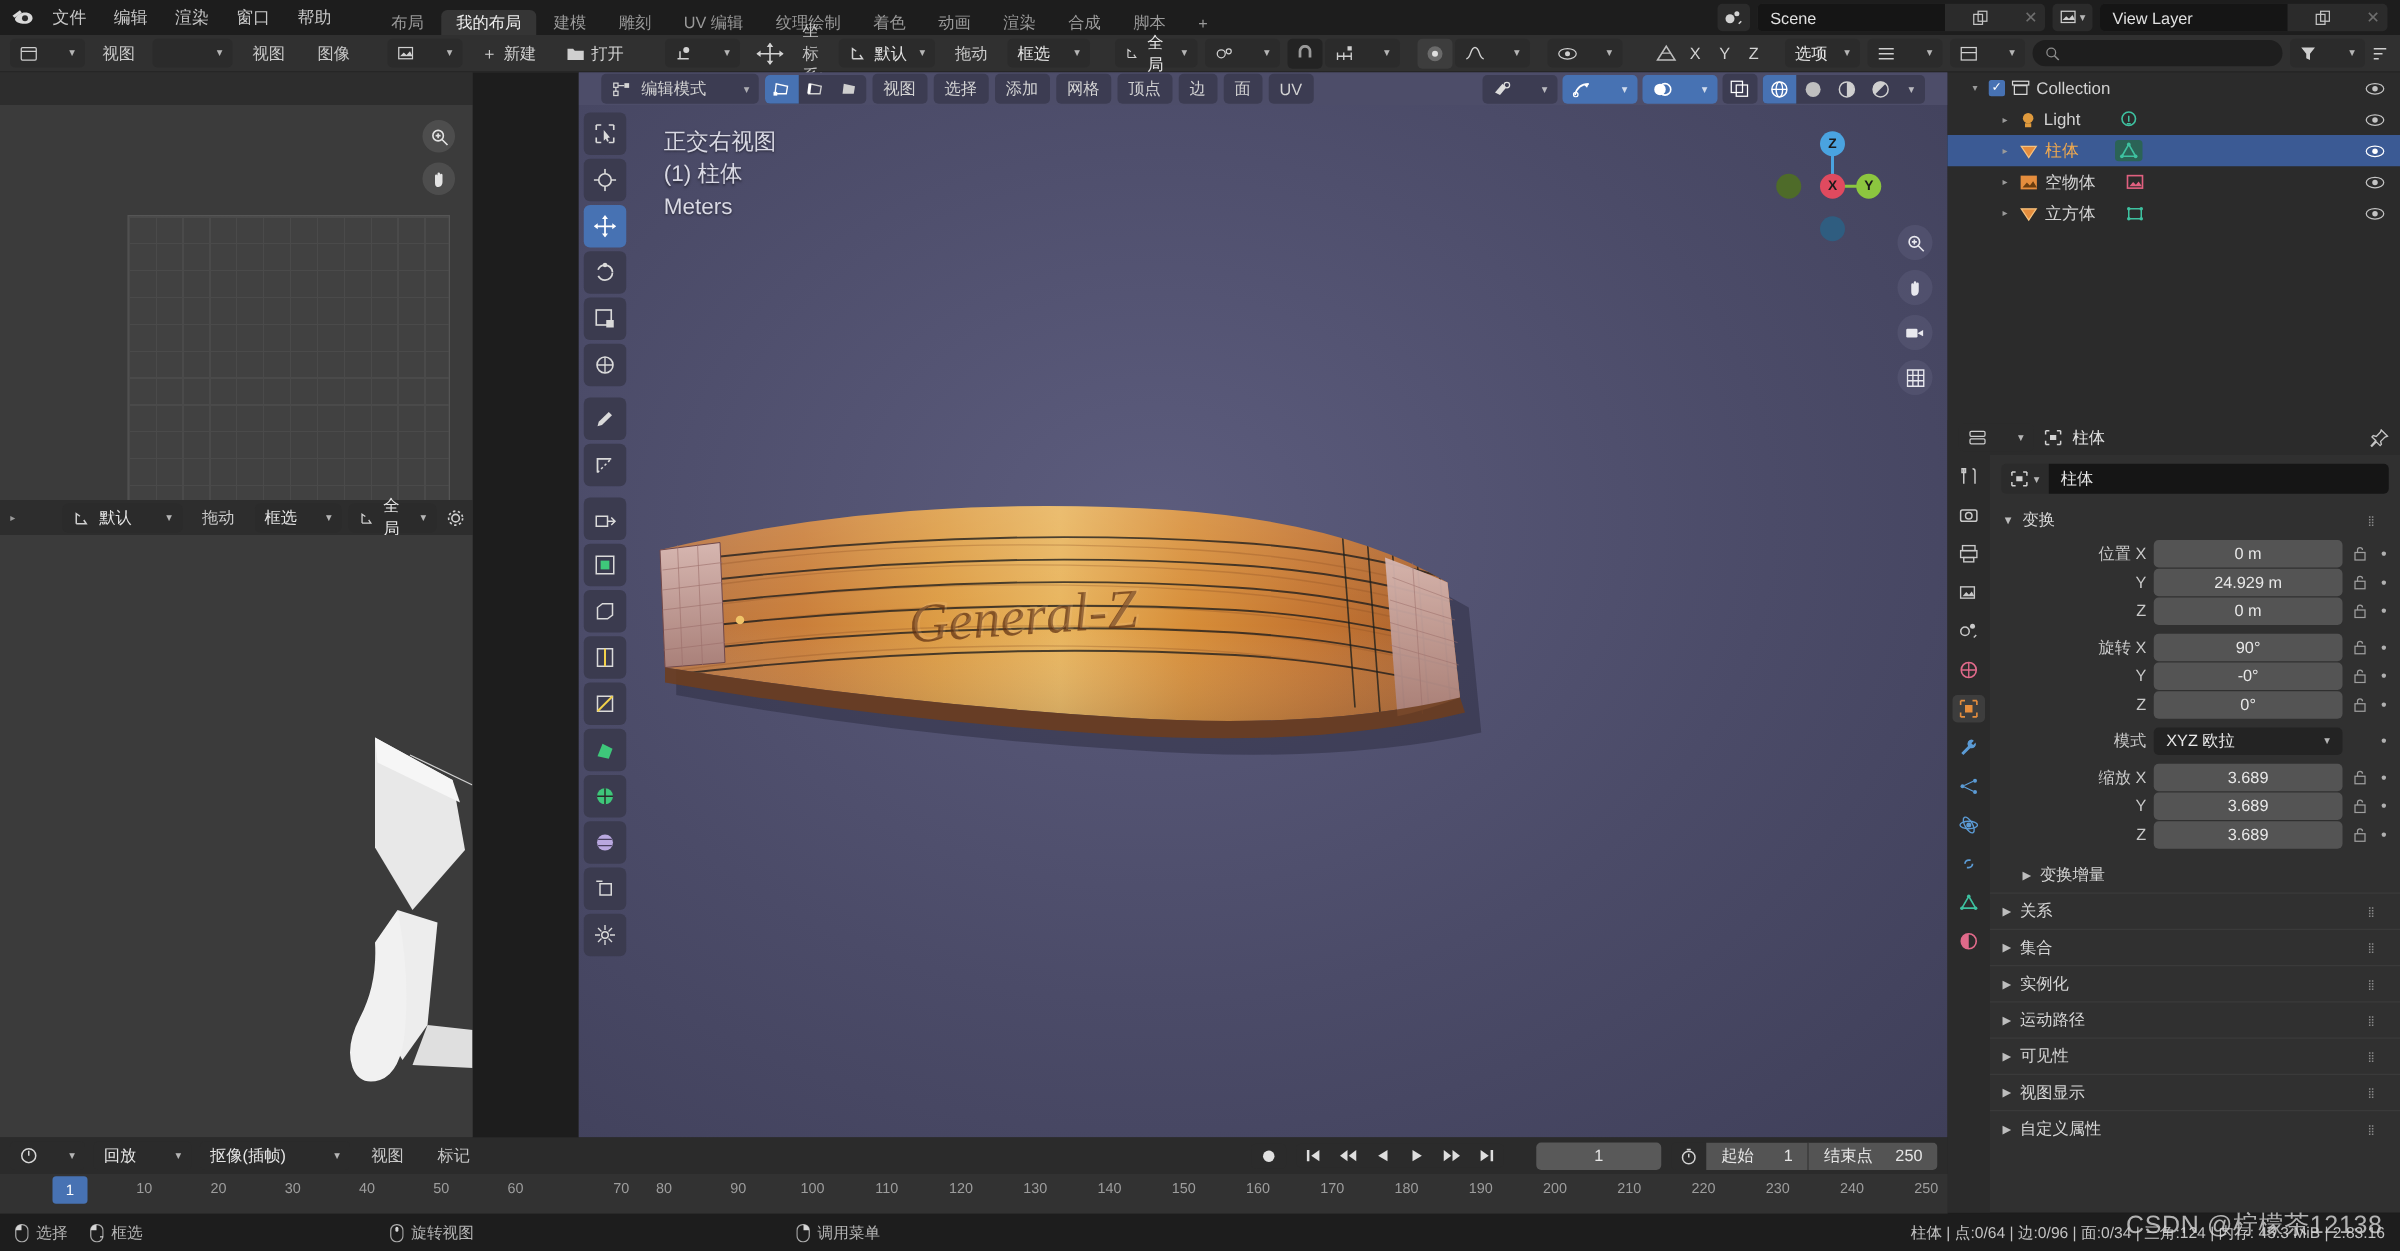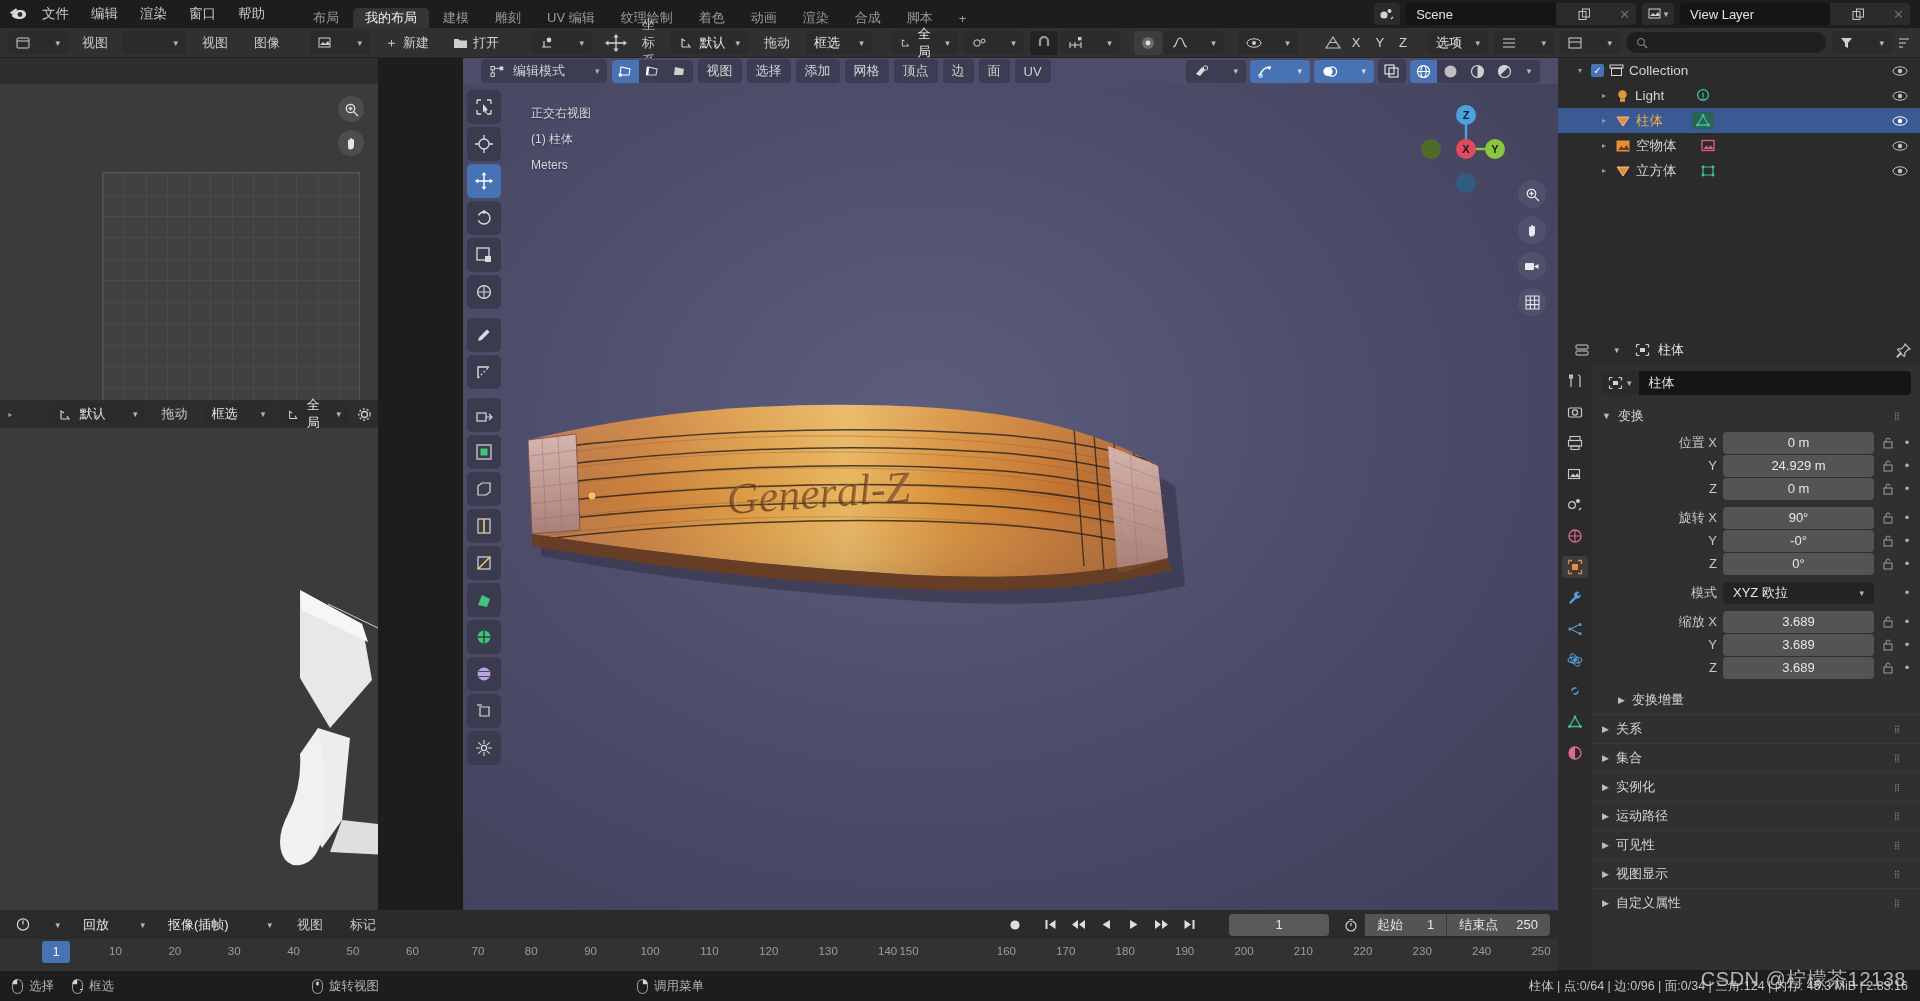--- a/index.html
+++ b/index.html
@@ -82,21 +82,21 @@
 
   
   #viewport { position:absolute; left:463px; top:58px; width:1095px; height:852px; background:#50506e; overflow:hidden; }
   #vpHdr { position:absolute; left:0; top:0; right:0; height:26px; background:#4d4d69; display:flex; align-items:center; gap:5px; padding:0 18px; z-index:5; }
   #vpHdr .btn { background:#3c3c52; }
   #vpHdr .seg { display:flex; background:#3c3c52; border-radius:4px; overflow:hidden; height:23px; }
   #vpHdr .seg > div { width:27px; display:flex; align-items:center; justify-content:center; color:#cfcfcf; }
   #vpHdr .seg > div.on { background:#4772b3; color:#fff; }
   #vpHdr-right { margin-left:auto; display:flex; align-items:center; gap:4px; }
   #vpbg { position:absolute; inset:0; background:radial-gradient(ellipse at 42% 42%, #5c5c7d 0%, #4b4b68 55%, #3f3f59 100%); }
-  #vpOverlayText { position:absolute; left:68px; top:42px; color:#d9d9e4; font-size:12px; line-height:26px; text-shadow:0 1px 2px #00000080; }
+  #vpOverlayText { position:absolute; left:68px; top:42px; color:#d9d9e4; font-size:18px; line-height:26px; text-shadow:0 1px 2px #00000080; }
   #gizmo { position:absolute; right:55px; top:35px; width:74px; height:74px; }
   .gball { position:absolute; width:20px; height:20px; border-radius:50%; display:flex; align-items:center; justify-content:center; font-size:11px; font-weight:bold; color:#1a1a1a; }
   #vpRightBtns { position:absolute; right:12px; top:122px; display:flex; flex-direction:column; gap:8px; }
   .vp-rb { width:28px; height:28px; border-radius:50%; background:#5757749e; display:flex; align-items:center; justify-content:center; color:#e0e0e8; }
 
   
   #vpTools { position:absolute; left:0; top:26px; width:40px; padding:6px 0 0 4px; display:flex; flex-direction:column; gap:3px; z-index:4; }
   .tool { width:34px; height:34px; border-radius:5px; background:#3b3b4f; display:flex; align-items:center; justify-content:center; }
   .tool.on { background:#4772b3; }
 
@@ -1268,29 +1268,29 @@
 
   <div id="tlRuler">
     <div id="playhead" style="left:42px;">1</div>
     <div id="tlticks">
           <div class="tick" style="left: 115.4px;">10</div>
           <div class="tick" style="left: 174.8px;">20</div>
           <div class="tick" style="left: 234.2px;">30</div>
           <div class="tick" style="left: 293.6px;">40</div>
           <div class="tick" style="left: 353px;">50</div>
           <div class="tick" style="left: 412.4px;">60</div>
-          <div class="tick" style="left: 478px;">70</div>
+          <div class="tick" style="left: 497px;">70</div>
           <div class="tick" style="left: 531.2px;">80</div>
           <div class="tick" style="left: 590.6px;">90</div>
           <div class="tick" style="left: 650px;">100</div>
           <div class="tick" style="left: 709.4px;">110</div>
           <div class="tick" style="left: 768.8px;">120</div>
           <div class="tick" style="left: 828.2px;">130</div>
           <div class="tick" style="left: 887.6px;">140</div>
-          <div class="tick" style="left: 909px;">150</div>
+          <div class="tick" style="left: 947px;">150</div>
           <div class="tick" style="left: 1006.4px;">160</div>
           <div class="tick" style="left: 1065.8px;">170</div>
           <div class="tick" style="left: 1125.2px;">180</div>
           <div class="tick" style="left: 1184.6px;">190</div>
           <div class="tick" style="left: 1244px;">200</div>
           <div class="tick" style="left: 1303.4px;">210</div>
           <div class="tick" style="left: 1362.8px;">220</div>
           <div class="tick" style="left: 1422.2px;">230</div>
           <div class="tick" style="left: 1481.6px;">240</div>
           <div class="tick" style="left: 1541px;">250</div>

